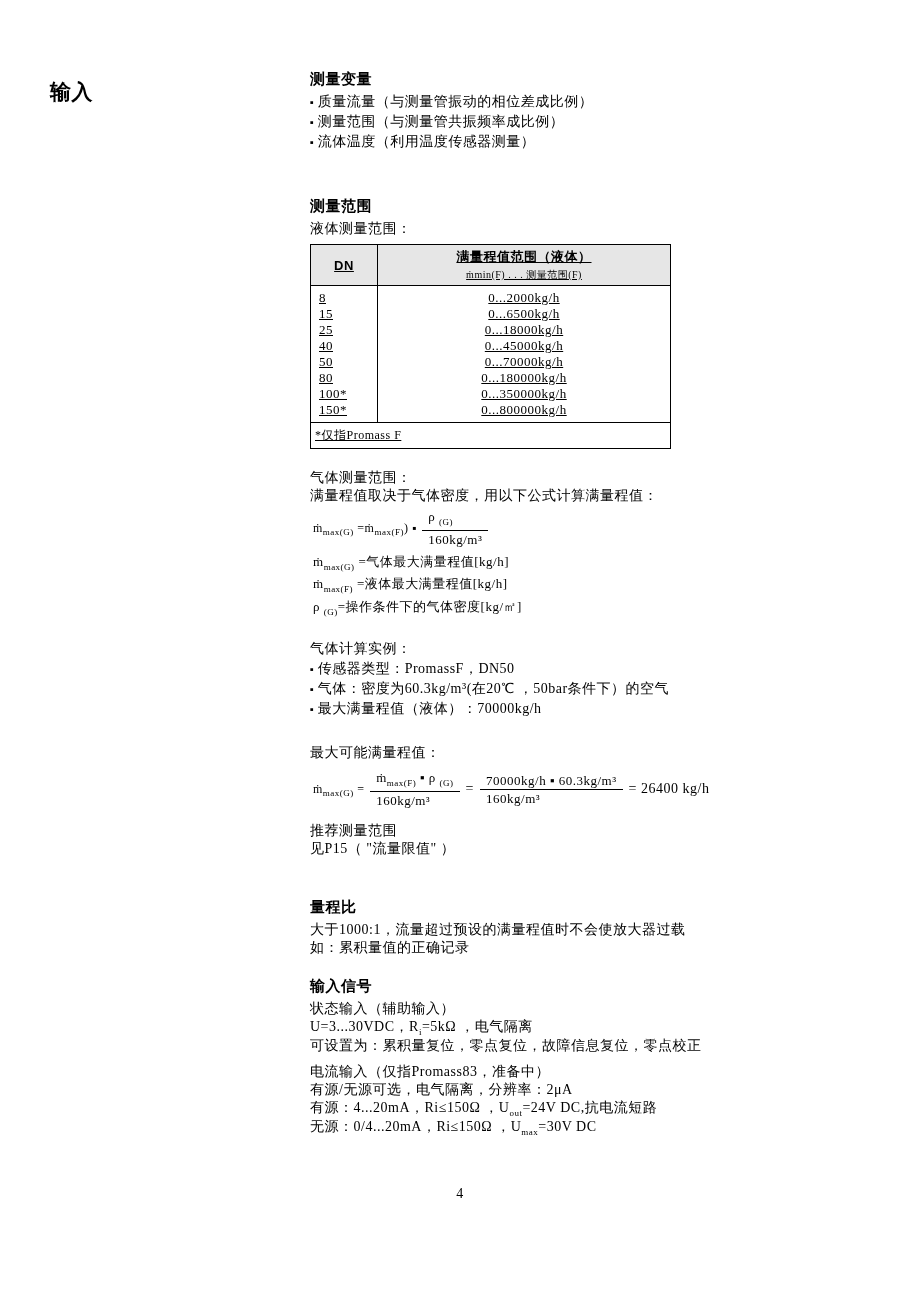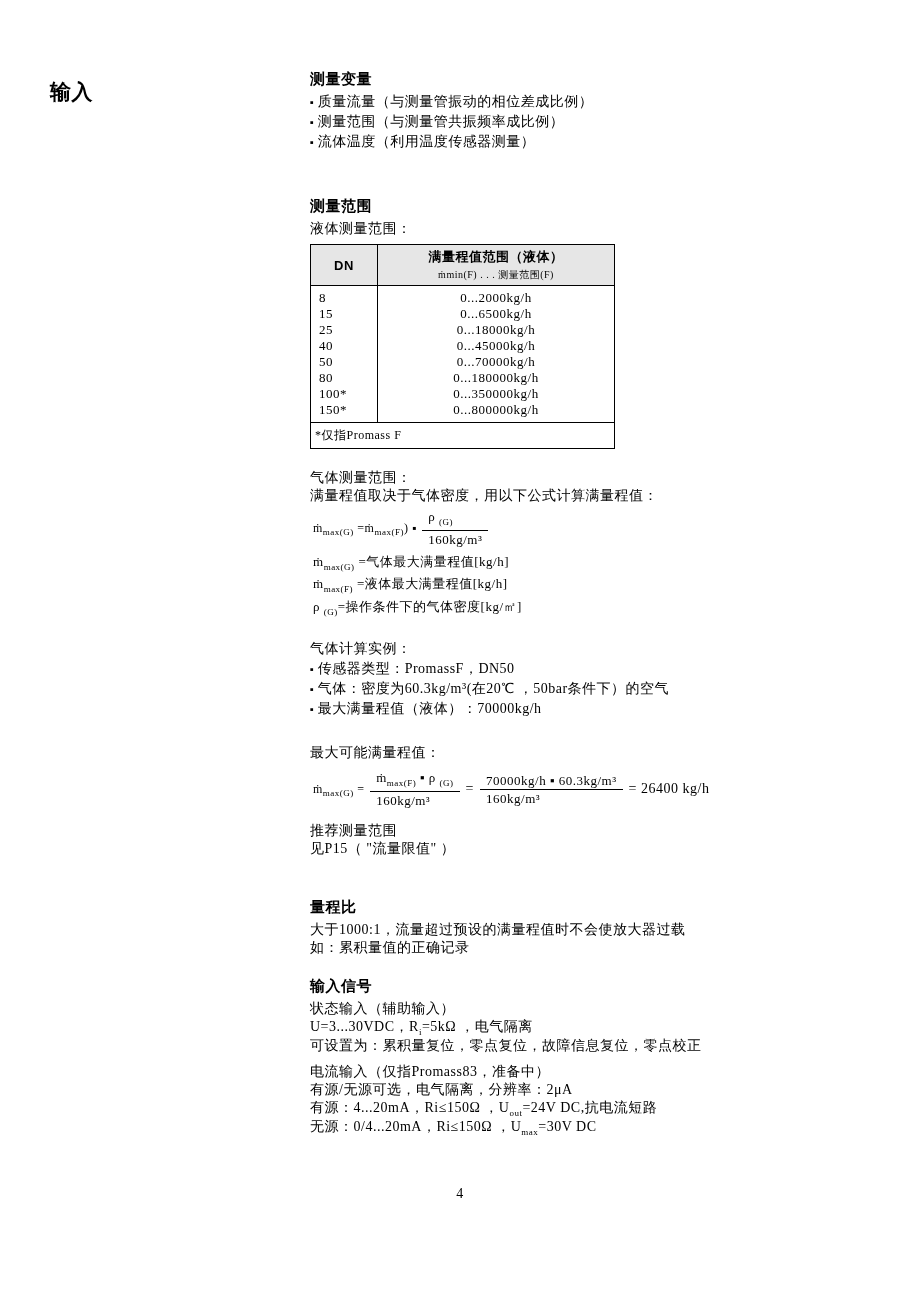--- a/index.html
+++ b/index.html
@@ -43,22 +43,23 @@
   ul.bullets li::before {
     content: "▪ ";
     font-size: 11px;
   }
   ul.bullets li { margin: 2px 0; }
   .gap-lg { height: 40px; }
   .gap-md { height: 20px; }
   .gap-sm { height: 8px; }
   table.range {
     border-collapse: collapse;
-    width: 305px;
+    width: 361px;
     margin-top: 6px;
+    text-decoration: underline;
   }
   table.range th {
     border: 1px solid #000;
     background: #e6e6e6;
     font-weight: bold;
     font-family: "SimHei", "黑体", sans-serif;
     padding: 3px 8px;
     font-size: 13px;
     text-align: center;
   }

